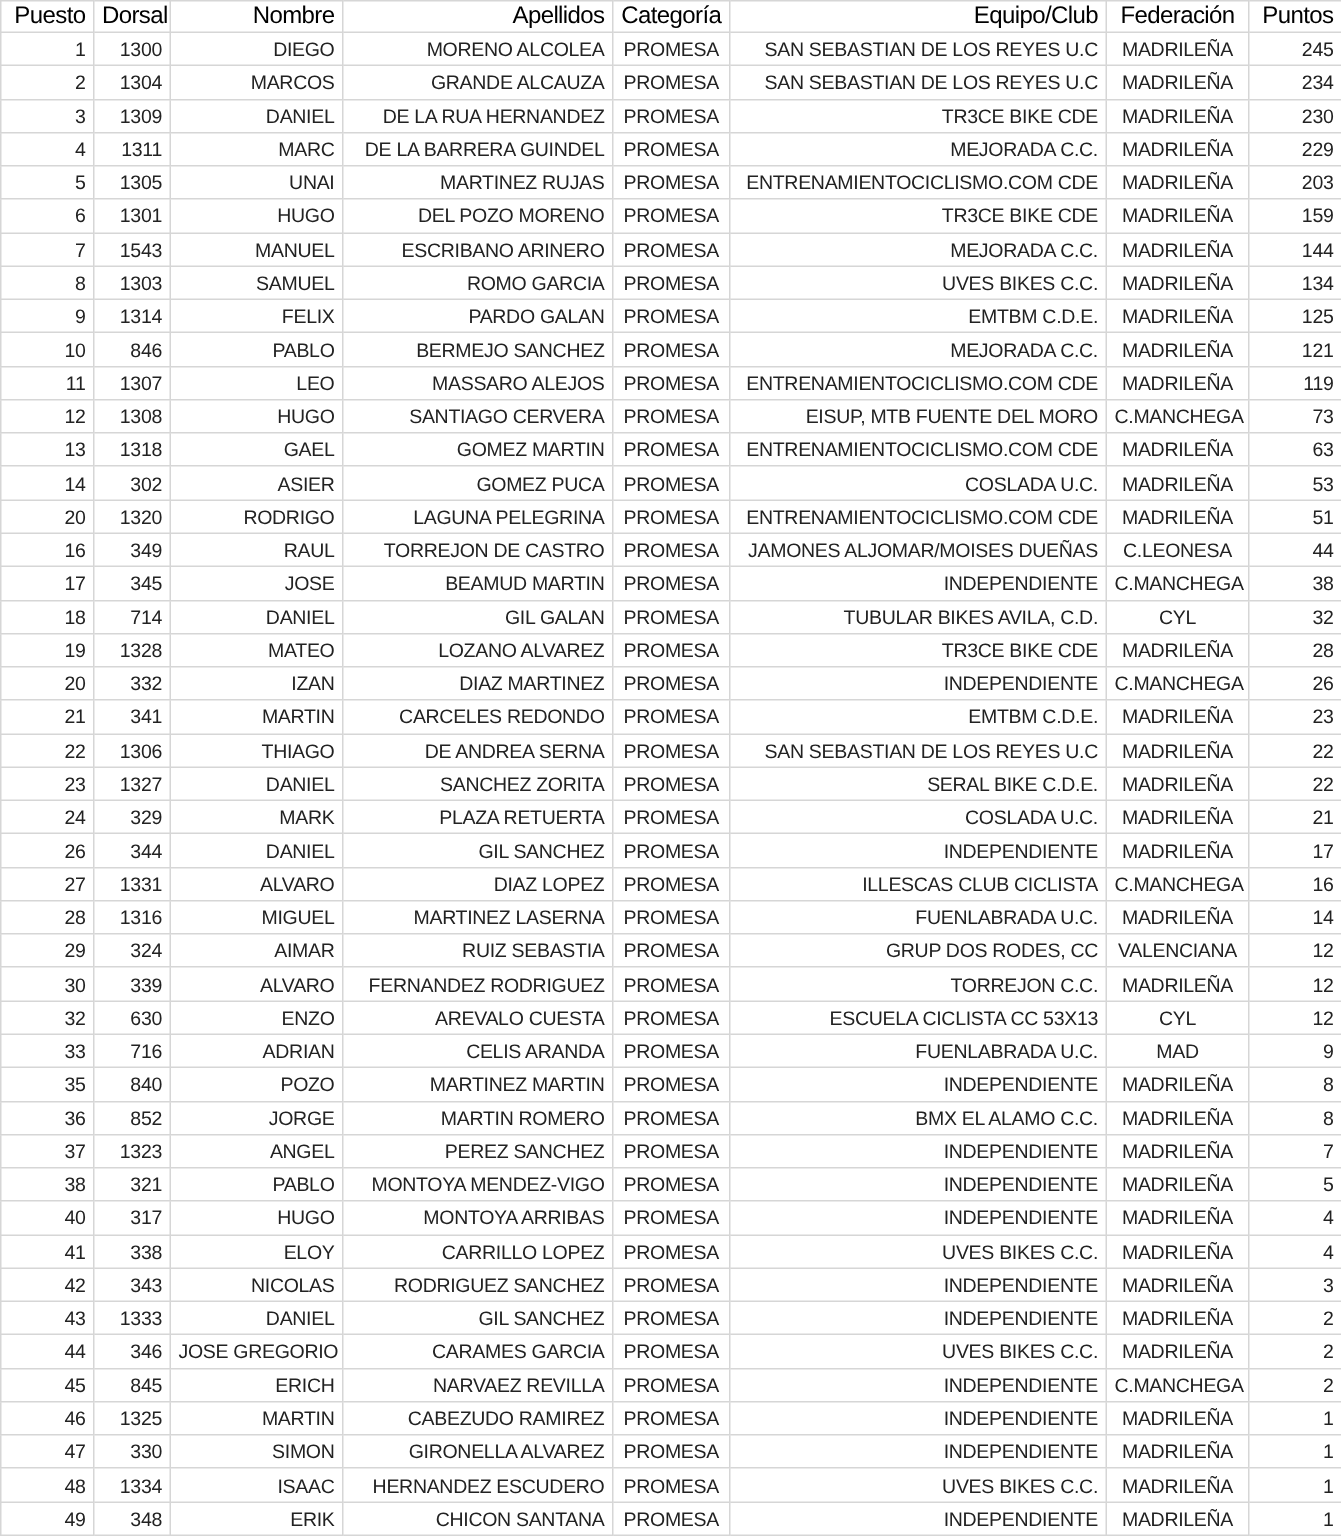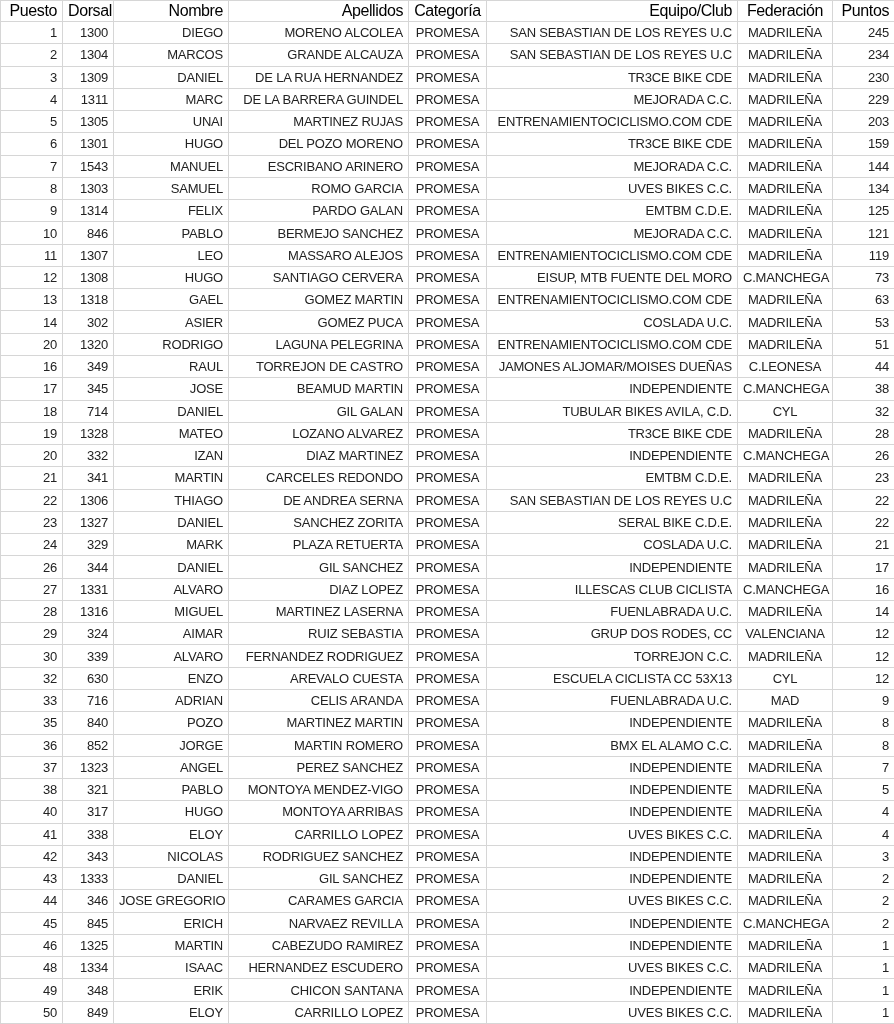--- a/index.html
+++ b/index.html
@@ -486,43 +486,43 @@
         <td class="align-right">46</td>
         <td class="align-right">1325</td>
         <td class="align-right">MARTIN</td>
         <td class="align-right">CABEZUDO RAMIREZ</td>
         <td class="align-center">PROMESA</td>
         <td class="align-right">INDEPENDIENTE</td>
         <td class="align-center">MADRILEÑA</td>
         <td class="align-right">1</td>
       </tr>
       <tr>
+        <td class="align-right">47</td>
+        <td class="align-right">330</td>
+        <td class="align-right">SIMON</td>
+        <td class="align-right">GIRONELLA ALVAREZ</td>
+        <td class="align-center">PROMESA</td>
+        <td class="align-right">INDEPENDIENTE</td>
+        <td class="align-center">MADRILEÑA</td>
+        <td class="align-right">1</td>
+      </tr>
+      <tr>
         <td class="align-right">48</td>
         <td class="align-right">1334</td>
         <td class="align-right">ISAAC</td>
         <td class="align-right">HERNANDEZ ESCUDERO</td>
         <td class="align-center">PROMESA</td>
         <td class="align-right">UVES BIKES C.C.</td>
         <td class="align-center">MADRILEÑA</td>
         <td class="align-right">1</td>
       </tr>
       <tr>
         <td class="align-right">49</td>
         <td class="align-right">348</td>
         <td class="align-right">ERIK</td>
         <td class="align-right">CHICON SANTANA</td>
         <td class="align-center">PROMESA</td>
         <td class="align-right">INDEPENDIENTE</td>
         <td class="align-center">MADRILEÑA</td>
         <td class="align-right">1</td>
       </tr>
-      <tr>
-        <td class="align-right">50</td>
-        <td class="align-right">849</td>
-        <td class="align-right">ELOY</td>
-        <td class="align-right">CARRILLO LOPEZ</td>
-        <td class="align-center">PROMESA</td>
-        <td class="align-right">UVES BIKES C.C.</td>
-        <td class="align-center">MADRILEÑA</td>
-        <td class="align-right">1</td>
-      </tr>
     </tbody>
 </table>
 
 </body></html>

